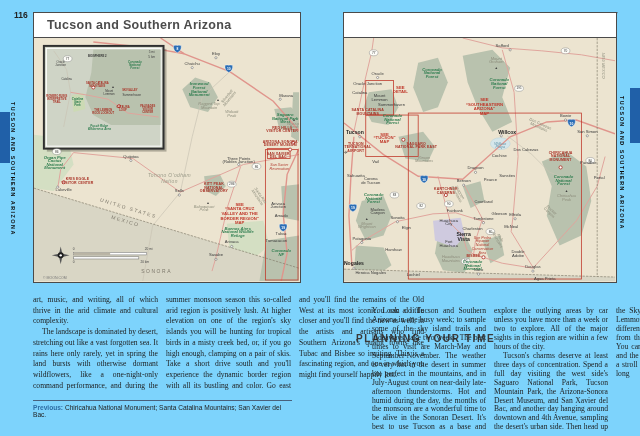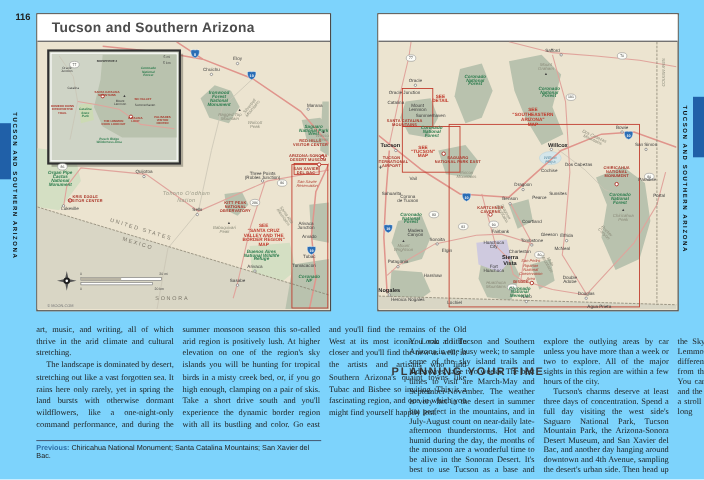--- a/index.html
+++ b/index.html
@@ -218,21 +218,21 @@
         <text class="ml insp" transform="translate(90,71)"><tspan x="0" dy="0">CATALINA</tspan><tspan x="0" dy="3">LOOP</tspan></text>
         <text class="ml insp" transform="translate(115,70)"><tspan x="0" dy="0">PALISADES</tspan><tspan x="0" dy="3">VISITOR</tspan><tspan x="0" dy="3">CENTER</tspan></text>
         <text class="ml insf" transform="translate(66,90)"><tspan x="0" dy="0">Pusch Ridge</tspan><tspan x="0" dy="3.4">Wilderness Area</tspan></text>
         <text class="ml scalelab" transform="translate(119,15)"><tspan x="0" dy="0">5 mi</tspan></text>
         <text class="ml scalelab" transform="translate(119,20)"><tspan x="0" dy="0">5 km</tspan></text>
         <text class="ml peak" transform="translate(80,51)"><tspan x="0" dy="0">▲</tspan></text>
       </svg>
   </div>
 
   <div class="bodycols lh-left" style="left:33px;top:295px;width:258px;height:100px;">
-    <p>art, music, and writing, all of which thrive in the arid climate and cultural stretching.</p>
+    <p>art, music, and writing, all of which thrive in the arid climate and cultural complexity.</p>
     <p class="indent">The landscape is dominated by desert, stretching out like a vast forgotten sea. It rains here only rarely, yet in spring the land bursts with otherwise dormant wildflowers, like a one-night-only command performance, and during the summer monsoon season this so-called arid region is positively lush. At higher elevation on one of the region's sky islands you will be hunting for tropical birds in a misty creek bed, or, if you go high enough, clamping on a pair of skis. Take a short drive south and you'll experience the dynamic border region with all its bustling and color. Go east and you'll find the remains of the Old West at its most iconic. Look a little closer and you'll find the new as well, in the artists and artisans who find Southern Arizona's quaint towns like Tubac and Bisbee so inviting. This is a fascinating region, and one in which you might find yourself happily lost.</p>
   </div>
 
   <div class="rule" style="left:33px;top:400px;width:259px;"></div>
   <div class="footerline" style="left:33px;top:404px;width:260px;">
     <span class="prev">Previous:</span><span> Chiricahua National Monument; Santa Catalina Mountains; San Xavier del Bac.</span>
   </div>
 
   <span class="pagenum" style="left:604px;top:10px;">117</span>
 

